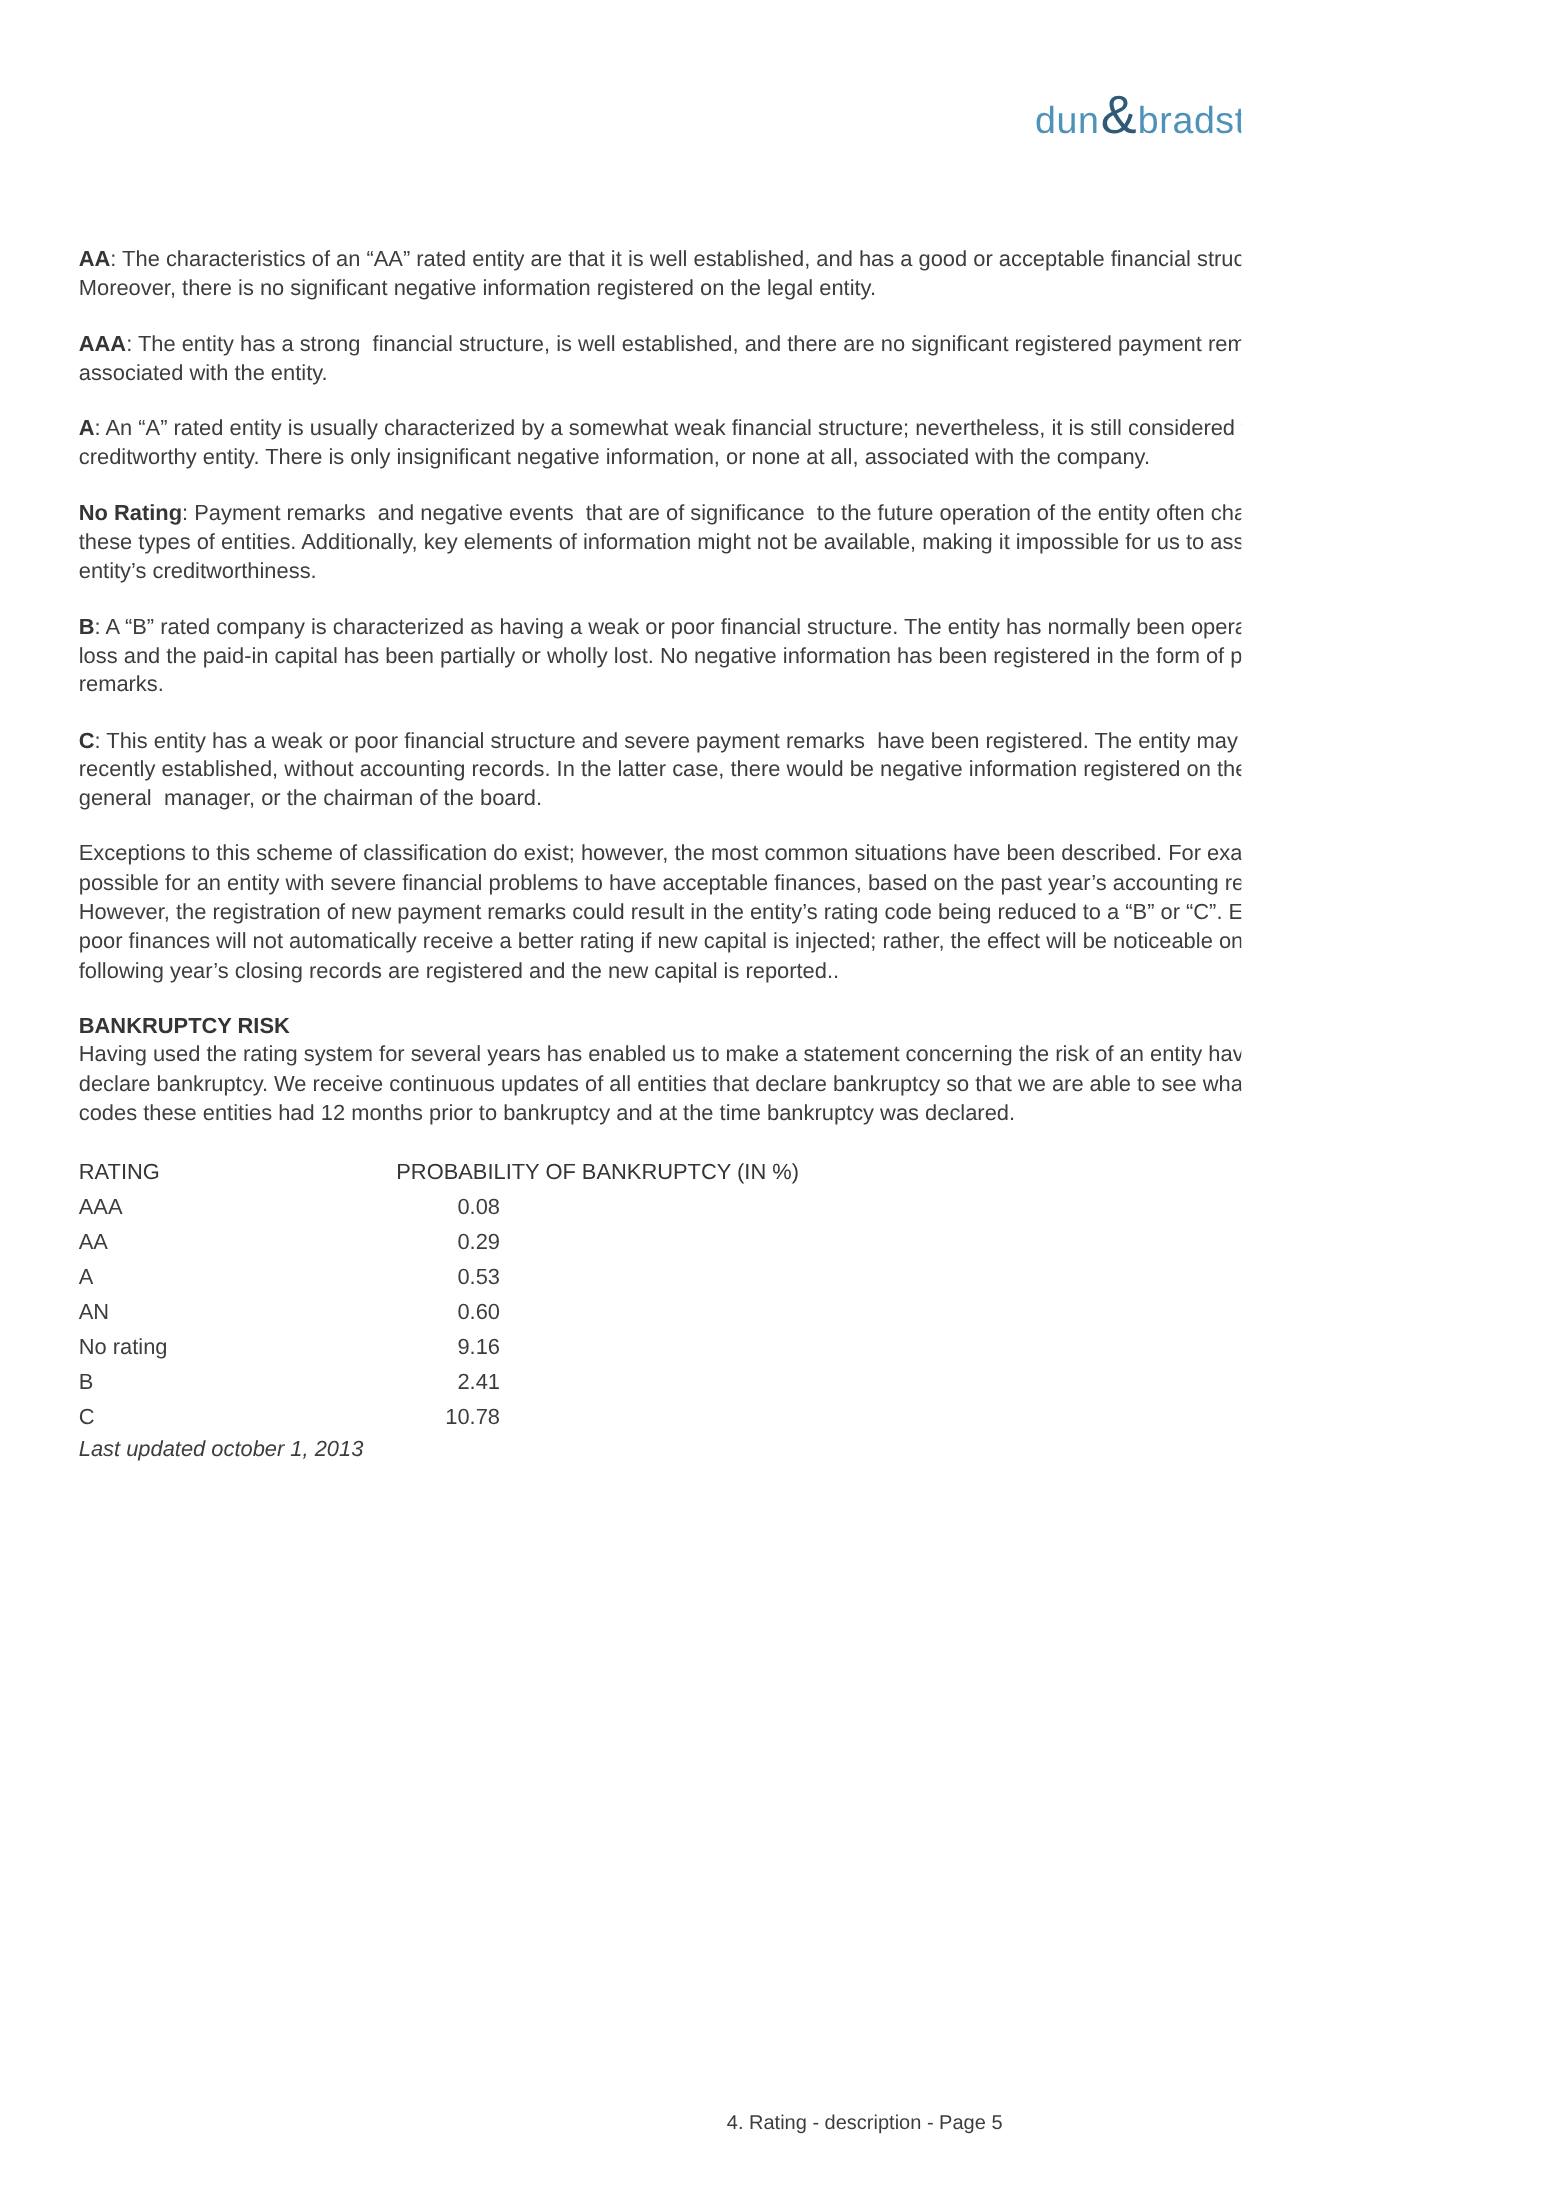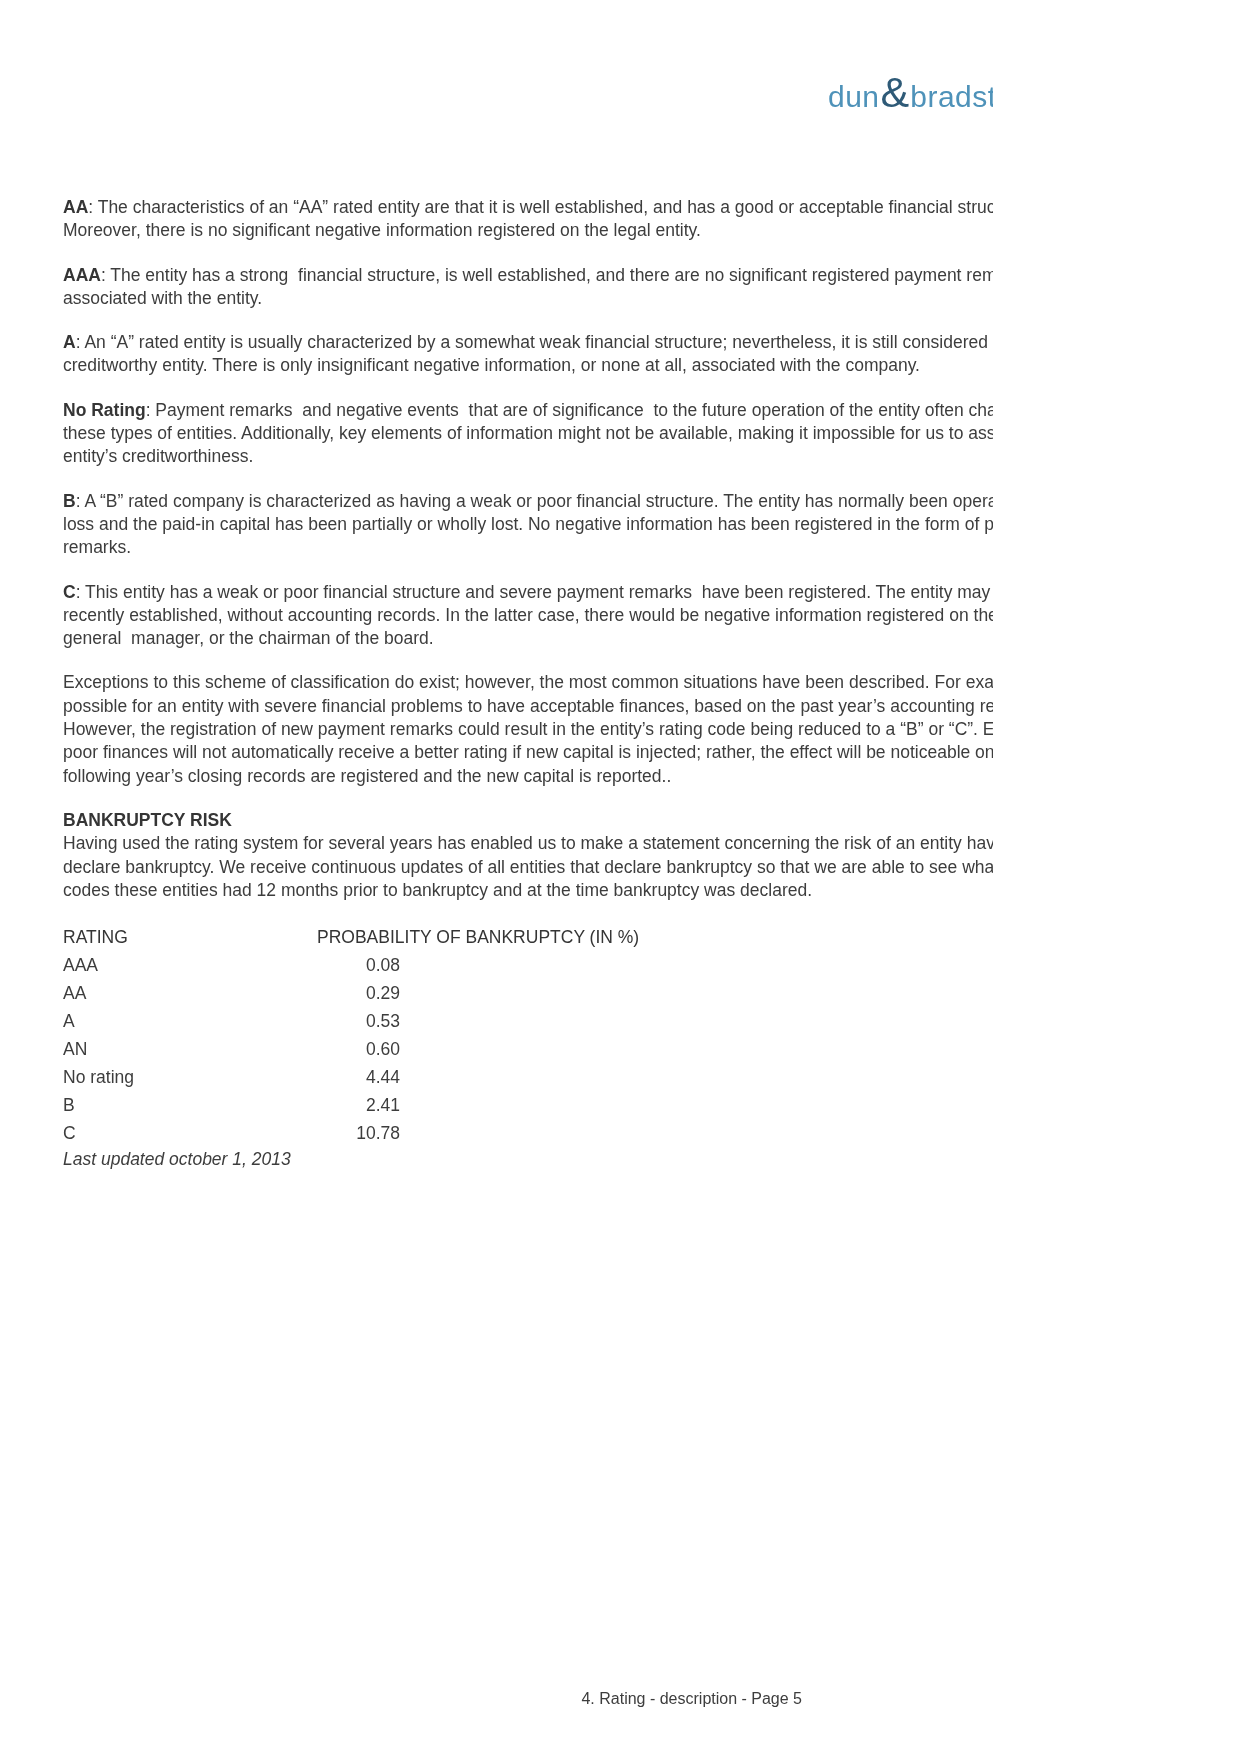--- a/index.html
+++ b/index.html
@@ -120,21 +120,21 @@
       <div class="trow">
         <div class="tc-rating">A</div>
         <div class="tc-prob">0.53</div>
       </div>
       <div class="trow">
         <div class="tc-rating">AN</div>
         <div class="tc-prob">0.60</div>
       </div>
       <div class="trow">
         <div class="tc-rating">No rating</div>
-        <div class="tc-prob">4.44</div>
+        <div class="tc-prob">9.16</div>
       </div>
       <div class="trow">
         <div class="tc-rating">B</div>
         <div class="tc-prob">2.41</div>
       </div>
       <div class="trow">
         <div class="tc-rating">C</div>
         <div class="tc-prob">10.78</div>
       </div>
     </div>

